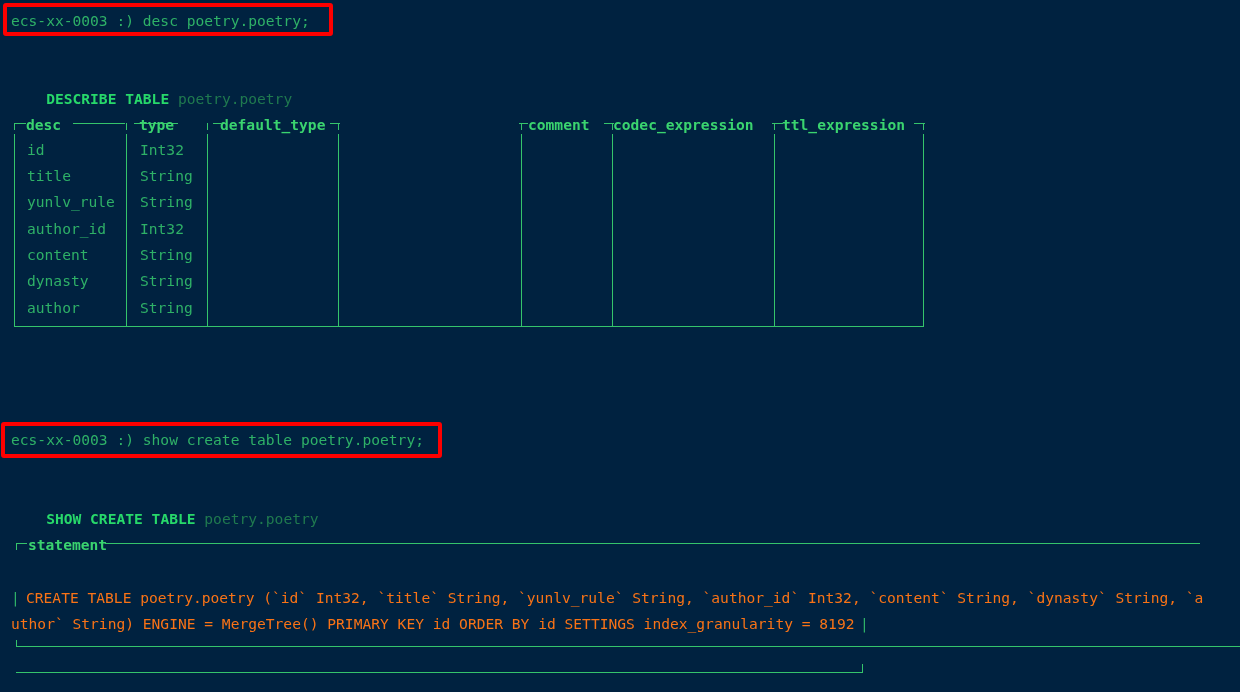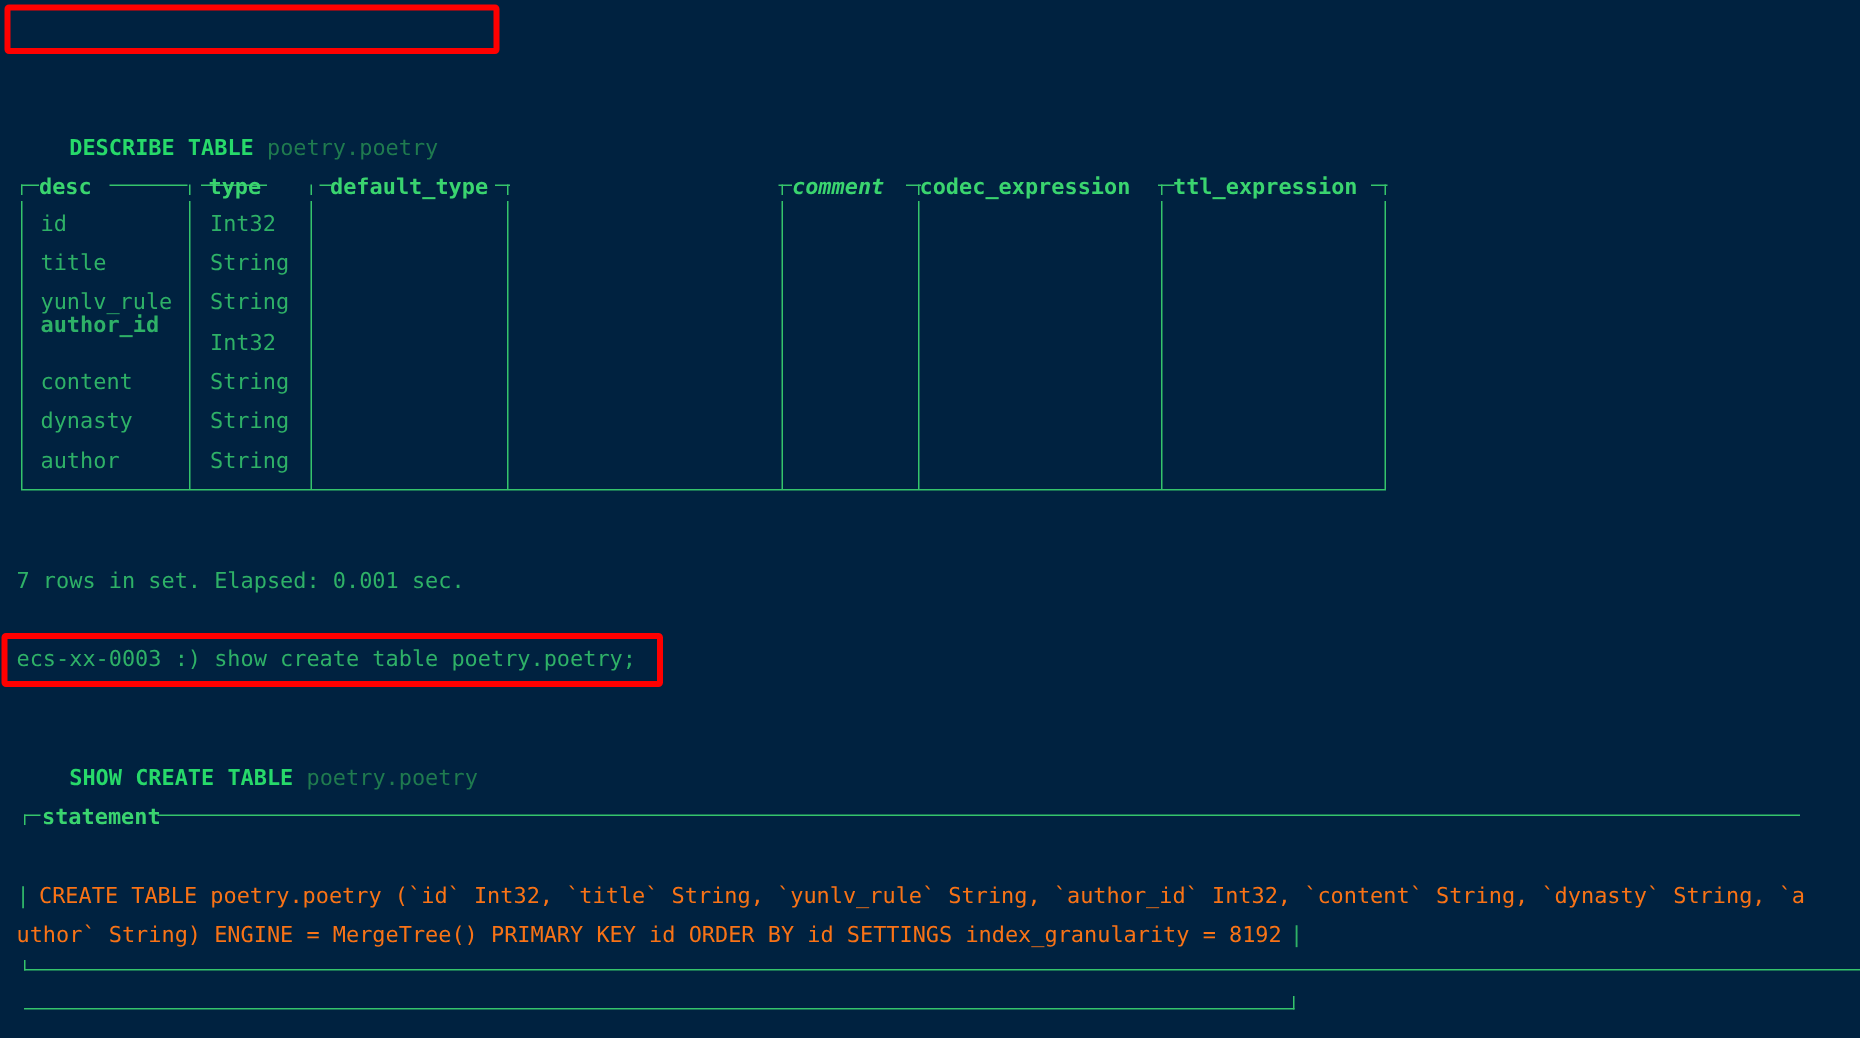--- a/index.html
+++ b/index.html
@@ -57,20 +57,21 @@
     box-sizing: border-box;
     background: transparent;
     pointer-events: none;
   }
 </style>
 </head>
 <body>
 
 <div class="term">
 
+  <div class="abs prompt" style="left:11px; top:8px;">ecs-xx-0003 :) desc poetry.poetry;</div>
 
   <div class="abs" style="left:11px; top:60px;">
     <span class="echo-kw">DESCRIBE TABLE</span><span class="echo-arg" style="color:#002240">&nbsp;</span><span class="echo-arg">poetry.poetry</span>
   </div>
 
   <div class="hline" style="left:14px;  top:123px; width:12px;"></div>
   <div class="hline" style="left:73px;  top:123px; width:52px;"></div>
   <div class="hline" style="left:134px; top:123px; width:44px;"></div>
   <div class="hline" style="left:213px; top:123px; width:8px;"></div>
   <div class="hline" style="left:330px; top:123px; width:10px;"></div>
@@ -84,52 +85,51 @@
   <div class="vline" style="left:207px; top:123px; height:7px;"></div>
   <div class="vline" style="left:338px; top:123px; height:7px;"></div>
   <div class="vline" style="left:521px; top:123px; height:7px;"></div>
   <div class="vline" style="left:612px; top:123px; height:7px;"></div>
   <div class="vline" style="left:774px; top:123px; height:7px;"></div>
   <div class="vline" style="left:923px; top:123px; height:7px;"></div>
 
   <div class="abs hdr" style="left:26px;  top:112px;">desc</div>
   <div class="abs hdr" style="left:139px; top:112px;">type</div>
   <div class="abs hdr" style="left:220px; top:112px;">default_type</div>
-  <div class="abs hdr" style="left:528px; top:112px;font-style:italic;">comment</div>
+  <div class="abs hdr" style="left:528px; top:112px;">comment</div>
   <div class="abs hdr" style="left:613px; top:112px;">codec_expression</div>
   <div class="abs hdr" style="left:782px; top:112px;">ttl_expression</div>
 
   <div class="vline" style="left:14px;  top:134px; height:192px;"></div>
   <div class="vline" style="left:126px; top:134px; height:192px;"></div>
   <div class="vline" style="left:207px; top:134px; height:192px;"></div>
   <div class="vline" style="left:338px; top:134px; height:192px;"></div>
   <div class="vline" style="left:521px; top:134px; height:192px;"></div>
   <div class="vline" style="left:612px; top:134px; height:192px;"></div>
   <div class="vline" style="left:774px; top:134px; height:192px;"></div>
   <div class="vline" style="left:923px; top:134px; height:192px;"></div>
 
   <div class="hline" style="left:14px; top:326px; width:910px;"></div>
 
   <div class="abs cell" style="left:27px; top:137px;">id</div>
   <div class="abs cell" style="left:27px; top:163px;">title</div>
   <div class="abs cell" style="left:27px; top:189px;">yunlv_rule</div>
-  <div class="abs cell" style="left:27px; top:204px;font-weight:bold;">author_id</div>
+  <div class="abs cell" style="left:27px; top:216px;">author_id</div>
   <div class="abs cell" style="left:27px; top:242px;">content</div>
   <div class="abs cell" style="left:27px; top:268px;">dynasty</div>
   <div class="abs cell" style="left:27px; top:295px;">author</div>
 
   <div class="abs cell" style="left:140px; top:137px;">Int32</div>
   <div class="abs cell" style="left:140px; top:163px;">String</div>
   <div class="abs cell" style="left:140px; top:189px;">String</div>
   <div class="abs cell" style="left:140px; top:216px;">Int32</div>
   <div class="abs cell" style="left:140px; top:242px;">String</div>
   <div class="abs cell" style="left:140px; top:268px;">String</div>
   <div class="abs cell" style="left:140px; top:295px;">String</div>
 
-  <div class="abs status" style="left:11px; top:375px;">7 rows in set. Elapsed: 0.001 sec.</div>
 
   <div class="abs prompt" style="left:11px; top:427px;">ecs-xx-0003 :) show create table poetry.poetry;</div>
 
   <div class="abs" style="left:11px; top:480px;text-align:center;">
     <span class="echo-kw">SHOW CREATE TABLE</span><span style="color:#002240">&nbsp;</span><span class="echo-arg">poetry.poetry</span>
   </div>
 
   <div class="hline" style="left:16px;  top:543px; width:11px;"></div>
   <div class="hline" style="left:105px; top:543px; width:1095px;"></div>
   <div class="vline" style="left:16px;  top:543px; height:7px;"></div>

